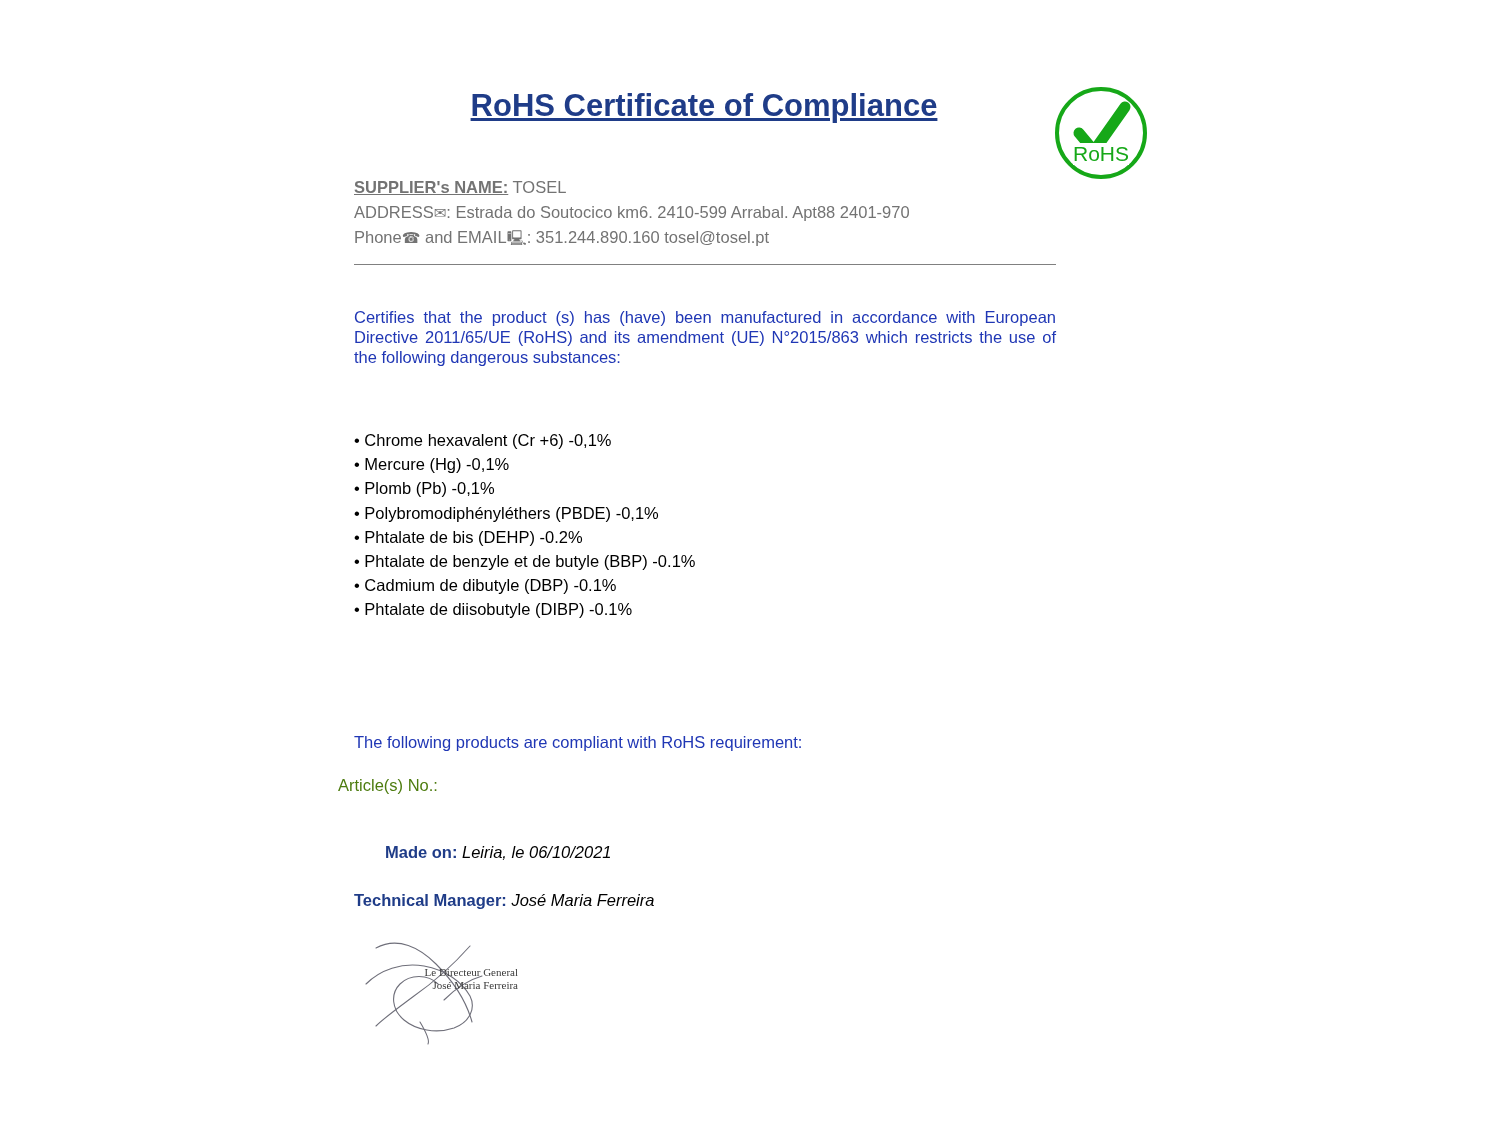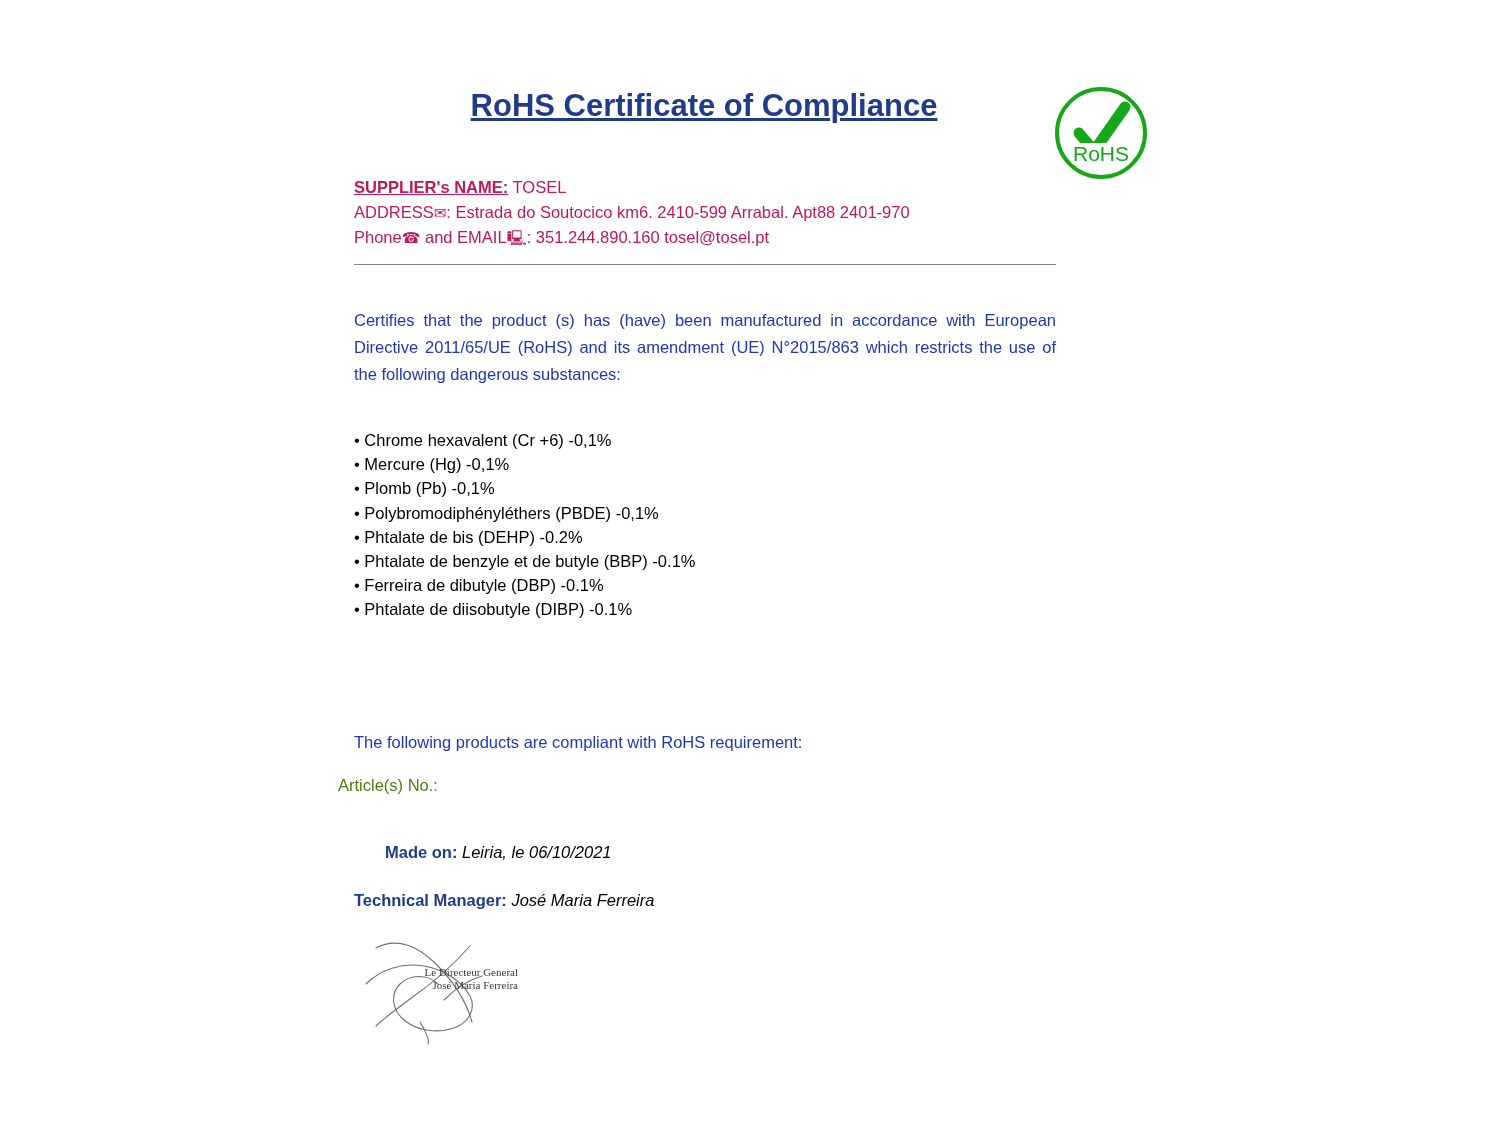--- a/index.html
+++ b/index.html
@@ -51,21 +51,21 @@
   .rohs-badge svg { display: block; }
 
   
   .supplier-block {
     position: absolute;
     left: 354px;
     top: 175px;
     width: 710px;
     font-size: 16.5px;
     line-height: 24.5px;
-    color: #be185d;
+    color: #737373;
   }
   .supplier-block .line { white-space: nowrap; }
   .lbl-underline {
     font-weight: bold;
     text-decoration: underline;
   }
   .glyph {
     font-family: "DejaVu Sans", sans-serif;
     font-size: 15px;
   }
@@ -79,21 +79,21 @@
     background: #808080;
   }
 
   
   .certifies {
     position: absolute;
     left: 354px;
     top: 307px;
     width: 702px;
     font-size: 16.5px;
-    line-height: 27px;
+    line-height: 20px;
     color: #2037b5;
     text-align: justify;
     text-justify: inter-word;
   }
 
   
   .substances {
     position: absolute;
     left: 354px;
     top: 428px;
@@ -200,21 +200,21 @@
 
   <div class="certifies">Certifies that the product (s) has (have) been manufactured in accordance with European Directive 2011/65/UE (RoHS) and its amendment (UE) N°2015/863 which restricts the use of the following dangerous substances:</div>
 
   <div class="substances">
     <div class="item">• Chrome hexavalent (Cr +6) -0,1%</div>
     <div class="item">• Mercure (Hg) -0,1%</div>
     <div class="item">• Plomb (Pb) -0,1%</div>
     <div class="item">• Polybromodiphényléthers (PBDE) -0,1%</div>
     <div class="item">• Phtalate de bis (DEHP) -0.2%</div>
     <div class="item">• Phtalate de benzyle et de butyle (BBP) -0.1%</div>
-    <div class="item">• Ferreira de dibutyle (DBP) -0.1%</div>
+    <div class="item">• Cadmium de dibutyle (DBP) -0.1%</div>
     <div class="item">• Phtalate de diisobutyle (DIBP) -0.1%</div>
   </div>
 
   <div class="compliant-line">The following products are compliant with RoHS requirement:</div>
 
   <div class="article-line">Article(s) No.:</div>
 
   <div class="made-on">
     <span class="meta-label">Made on:</span><span class="meta-value"> Leiria, le 06/10/2021</span>
   </div>

